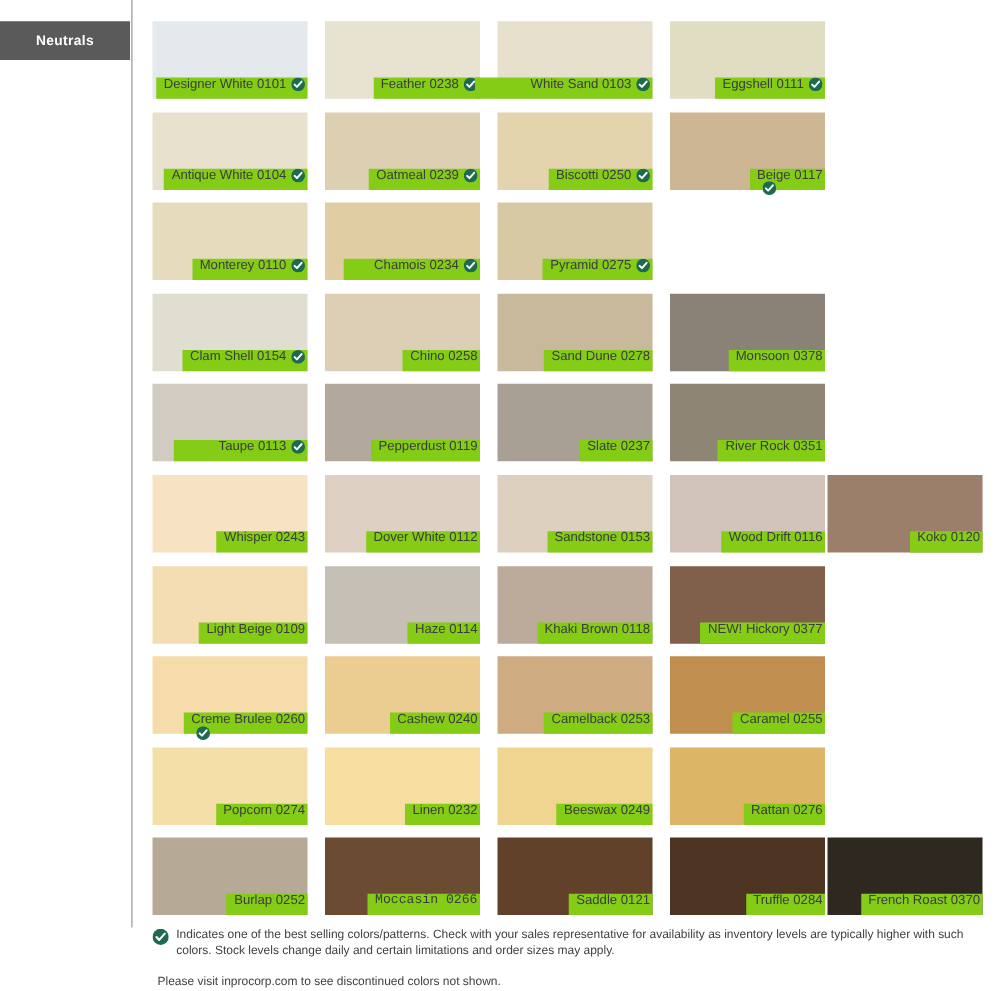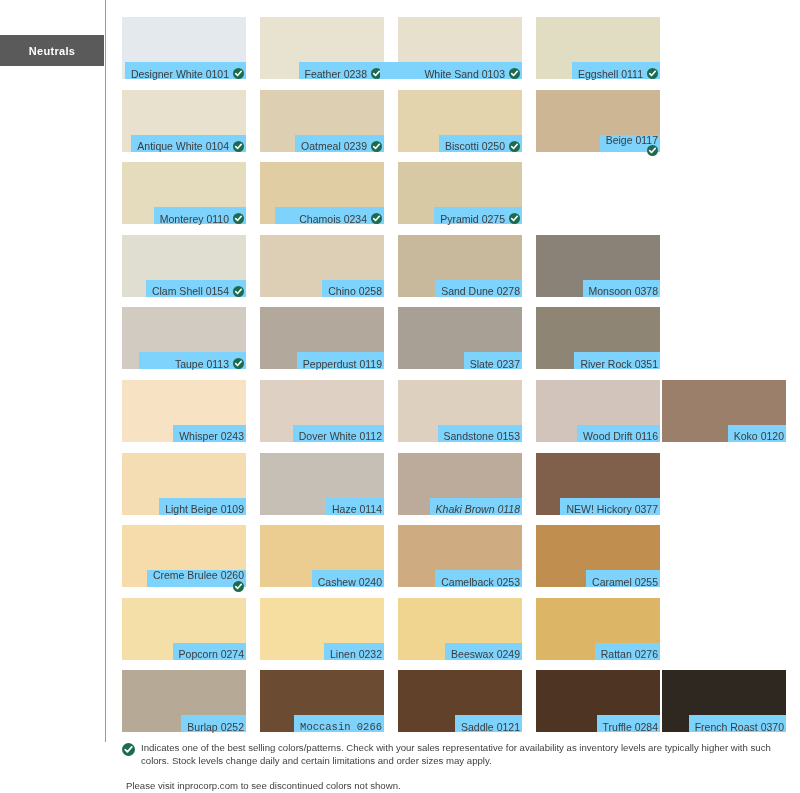--- a/index.html
+++ b/index.html
@@ -25,21 +25,20 @@
     height: 31px;
     background: #5a5a5a;
     color: #ffffff;
     font-size: 11px;
     font-weight: bold;
     letter-spacing: .3px;
     display: flex;
     align-items: center;
     justify-content: center;
     box-sizing: border-box;
-    margin-top: 18px;
   }
 
   
   #vertical-divider {
     position: absolute;
     left: 105px;
     top: 0;
     width: 1px;
     height: 742px;
     background: #9a9a9a;
@@ -71,24 +70,24 @@
   .swatch-chip {
     position: absolute;
     inset: 0;
     background: #ccc;
   }
   
   .swatch-label {
     position: absolute;
     right: 0;
     bottom: 0;
-    background: #7dd3fc;
+    background: #84cc16;
     height: 17px;
     display: flex;
-    align-items: flex-end;
+    align-items: flex-start;
     padding: 0 2px 0 6px;
     box-sizing: border-box;
     white-space: nowrap;
   }
   .swatch-name {
     font-size: 10.5px;
     color: #3c3c3c;
     line-height: 1;
   }
   .check-badge {
@@ -384,21 +383,21 @@
         </div>
       </div>
       <div class="swatch-cell c1">
         <div class="swatch-chip" style="background: rgb(198, 191, 181);"></div>
         <div class="swatch-label" style="width: auto;">
           <span class="swatch-name">Haze 0114</span>
         </div>
       </div>
       <div class="swatch-cell c2">
         <div class="swatch-chip" style="background: rgb(188, 171, 155);"></div>
-        <div class="swatch-label" style="width: auto; font-style: italic;">
+        <div class="swatch-label" style="width: auto;">
           <span class="swatch-name">Khaki Brown 0118</span>
         </div>
       </div>
       <div class="swatch-cell c3">
         <div class="swatch-chip" style="background: rgb(128, 96, 74);"></div>
         <div class="swatch-label" style="width: auto;">
           <span class="swatch-name">NEW! Hickory 0377</span>
         </div>
       </div>
     </div>

